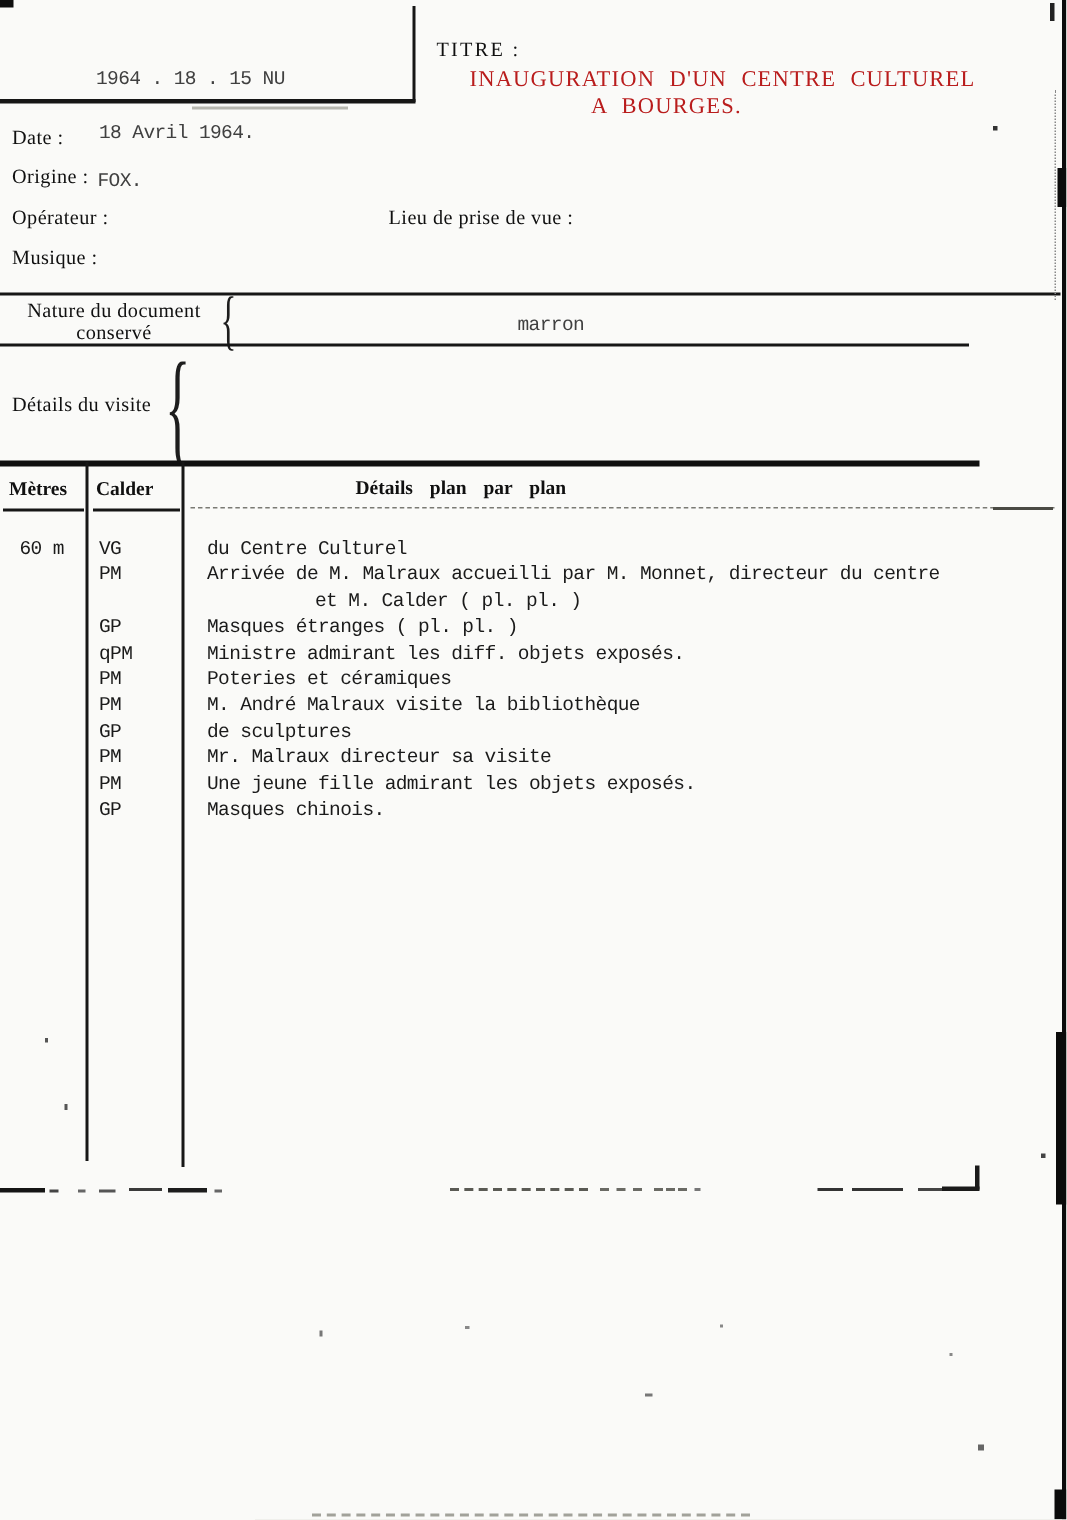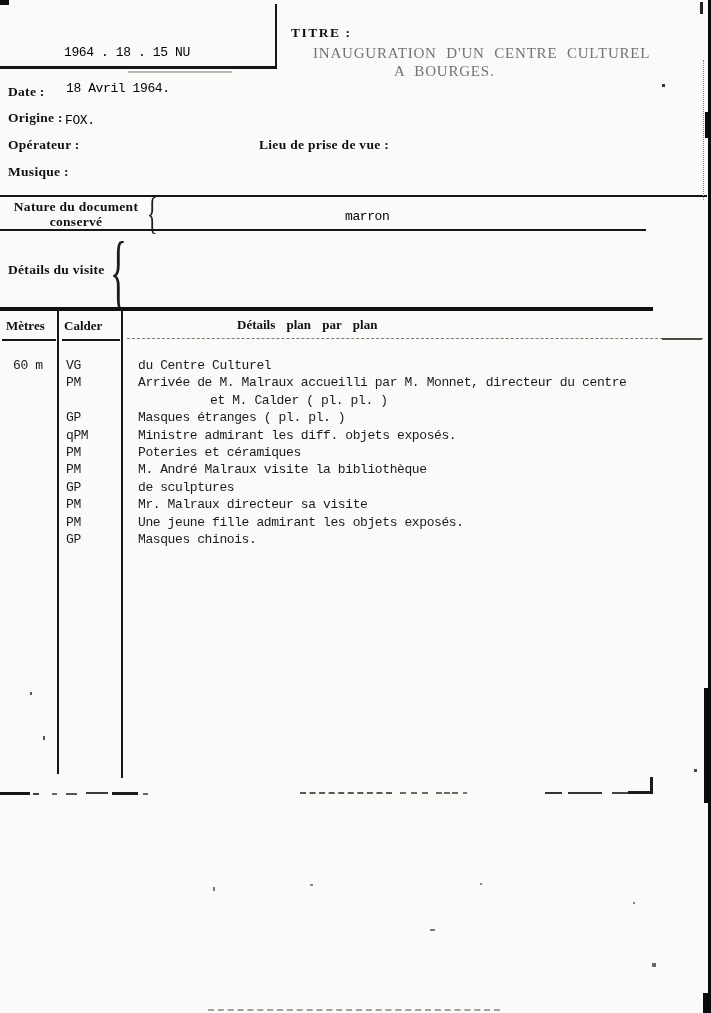--- a/index.html
+++ b/index.html
@@ -1,24 +1,24 @@
 <!DOCTYPE html>
 <html><head>
 <meta charset="utf-8">
 <style>
   html,body{margin:0;padding:0;background:#e8e8e4;}
   .page{position:relative;width:711px;height:1013px;background:#fafaf8;overflow:hidden;
         font-family:"Liberation Mono",monospace;color:#1a1a1a;}
-  .lbl{position:absolute;font-family:"Liberation Serif",serif;font-weight:bold;
+  .lbl{position:absolute;font-family:"Liberation Serif",serif;font-weight:normal;
        font-size:13.5px;letter-spacing:.3px;color:#101010;white-space:nowrap;}
   .typed{position:absolute;font-family:"Liberation Mono",monospace;font-size:13px;
-         letter-spacing:-.4px;color:#000000;white-space:nowrap;}
+         letter-spacing:-.4px;color:#404040;white-space:nowrap;}
   .rule{position:absolute;background:#161616;}
   .title1{position:absolute;font-family:"Liberation Serif",serif;font-size:15px;
-          letter-spacing:.8px;word-spacing:5px;color:#737373;white-space:nowrap;}
+          letter-spacing:.8px;word-spacing:5px;color:#b91c1c;white-space:nowrap;}
   .brace{position:absolute;font-family:"Liberation Serif",serif;color:#1d1d1d;
          transform-origin:left top;}
   
   .rows{position:absolute;left:0;top:357px;width:711px;}
   .trow{display:flex;height:17.4px;line-height:17.4px;font-size:13px;letter-spacing:-.4px;}
   .c-met{width:57px;padding-left:13px;box-sizing:border-box;}
   .c-plan{width:64px;padding-left:9px;box-sizing:border-box;}
   .c-det{flex:1;padding-left:17px;white-space:nowrap;}
   .det-cont{padding-left:89px;}
   .hdr{position:absolute;font-family:"Liberation Serif",serif;font-weight:bold;

